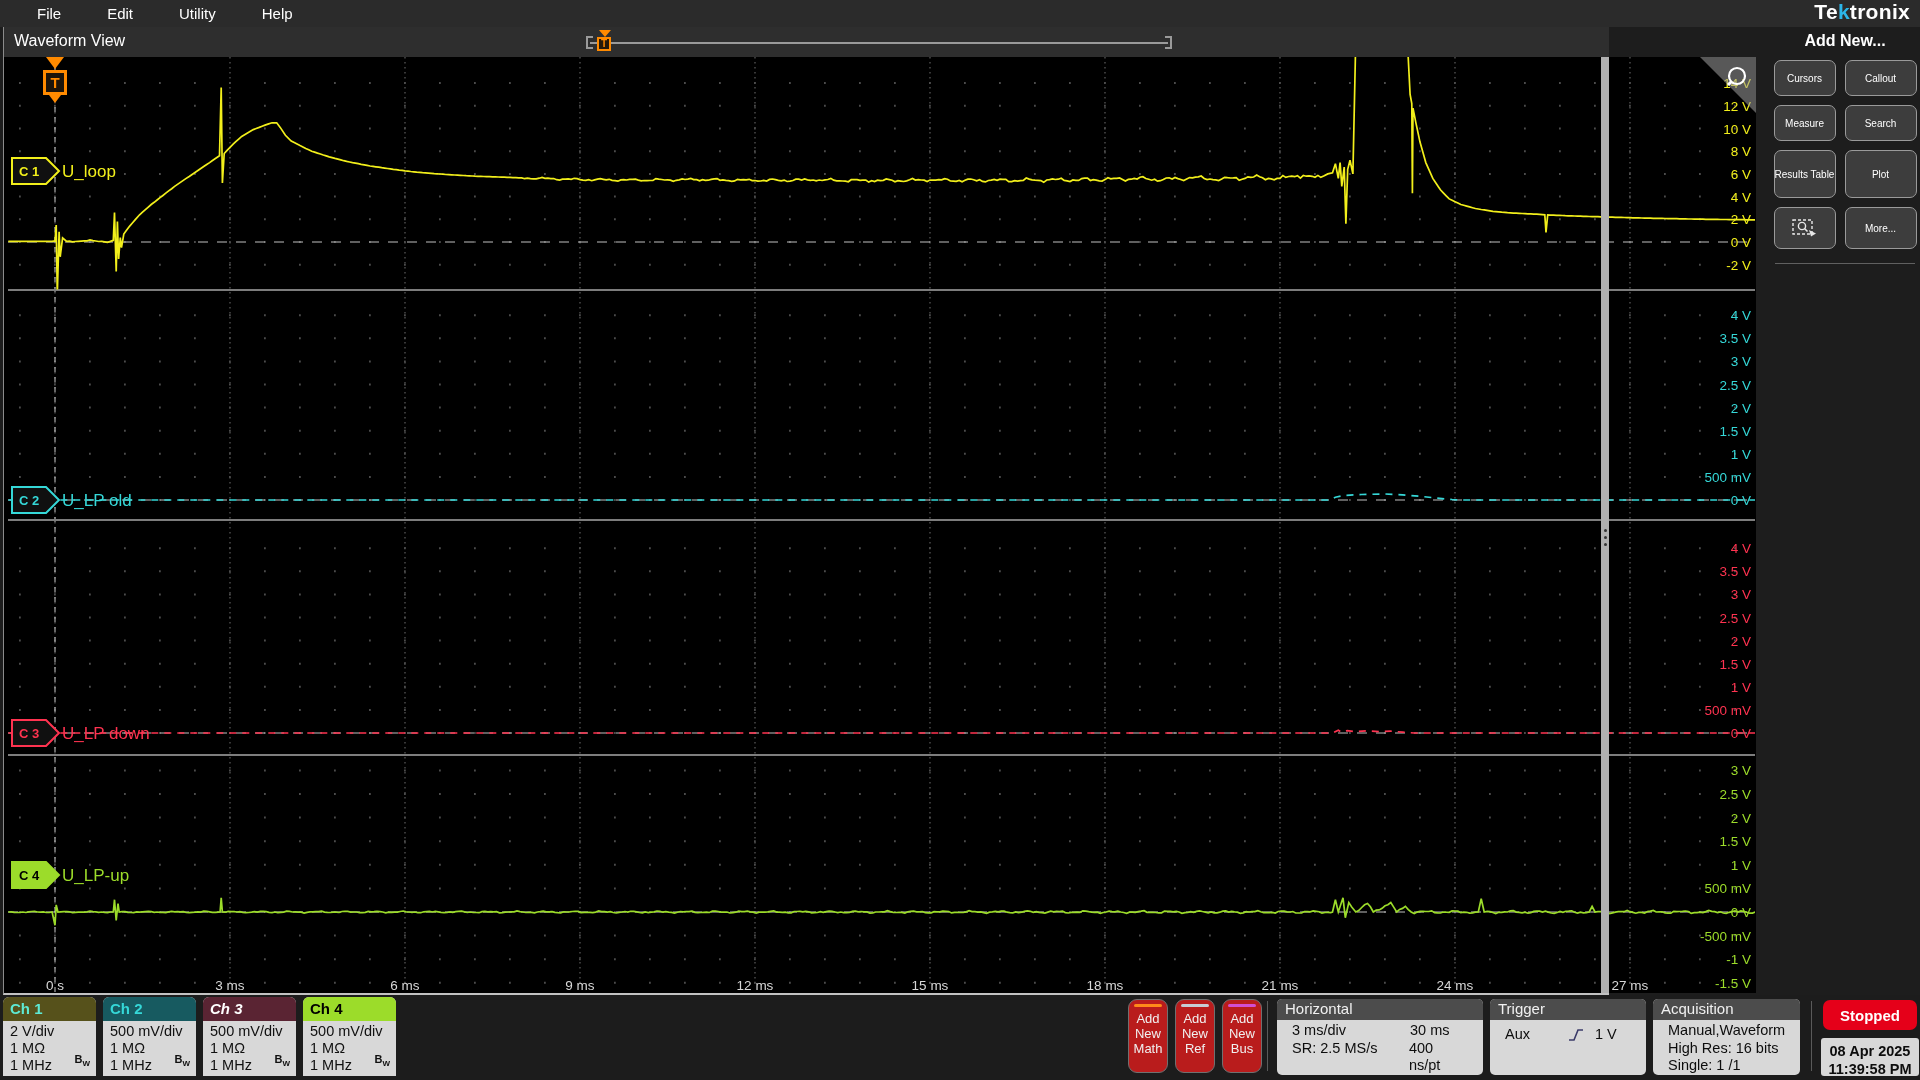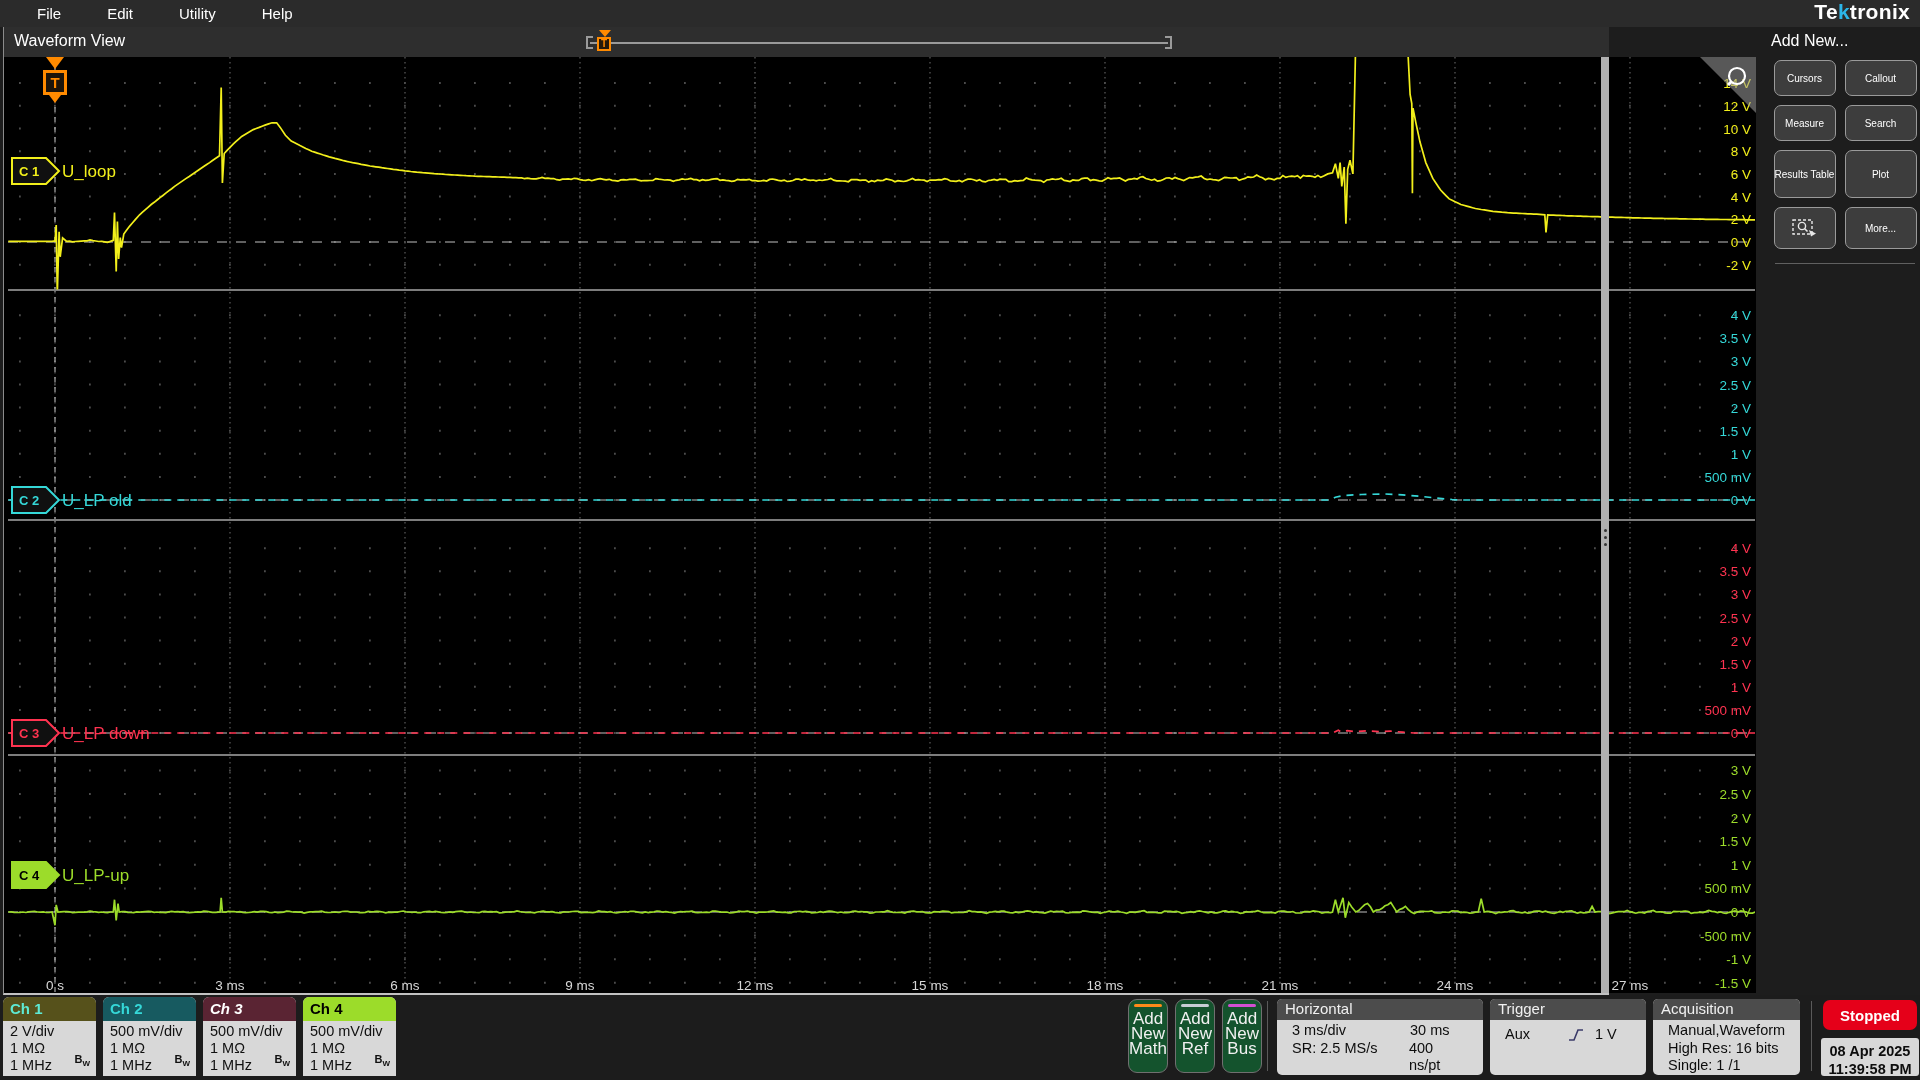--- a/index.html
+++ b/index.html
@@ -32,36 +32,36 @@
   .trig-marker .tri{width:0;height:0;margin:0 auto;border-left:9px solid transparent;border-right:9px solid transparent;border-top:12px solid #ff8a00}
   .trig-marker .box{width:24px;height:25px;margin:1px auto 0;border:3px solid #ff8a00;background:#1c140a;color:#ff8a00;
                     font-size:15px;font-weight:bold;line-height:20px;box-sizing:border-box}
   .trig-marker .tri2{width:0;height:0;margin:0 auto;border-left:6px solid transparent;border-right:6px solid transparent;border-top:8px solid #ff8a00}
   .corner-zoom{position:absolute;right:0;top:0;width:56px;height:56px;z-index:7;
                clip-path:polygon(0 0,100% 0,100% 100%);background:rgba(160,160,160,.55)}
   .vstrip{position:absolute;right:0;top:30px;width:8px;height:936px;background:#b0b0b0}
   .vstrip .dot{position:absolute;left:2.5px;width:3px;height:3px;border-radius:50%;background:#333}
   
   .sidebar{position:absolute;left:1771px;top:30px;width:148px}
-  .sb-title{text-align:left;color:#fff;font-weight:normal;font-size:16px;margin:2px 0 10px}
+  .sb-title{text-align:center;color:#fff;font-weight:bold;font-size:16px;margin:2px 0 10px}
   .sb-grid{display:grid;grid-template-columns:62px 72px;gap:9px;justify-content:center}
   .sb-btn{background:#3d3d3d;border:1px solid #9a9a9a;border-radius:7px;color:#ffffff;font-size:10px;
           display:flex;align-items:center;justify-content:center;text-align:right;line-height:17px;cursor:default}
   .sb-div{height:1px;background:#606060;margin:14px 4px 0}
   
   .footer{position:absolute;left:0;top:995px;width:1920px;height:85px;background:#1c1c1c}
   .ch-cards{position:absolute;left:3px;top:2px;display:flex;gap:7px}
   .ch-card{width:93px;height:79px;border-radius:6px 6px 0 0;overflow:hidden;background:#d8d8d8;cursor:default}
   .ch-head{height:24px;font-size:15px;font-weight:bold;padding:3px 0 0 7px;box-sizing:border-box}
   .ch-body{position:relative;height:55px;padding:2px 0 0 7px;font-size:14.5px;color:#101010;line-height:17px;box-sizing:border-box}
   .bw{position:absolute;right:6px;bottom:4px;font-size:11px;font-weight:bold;color:#101010}
   .bw sub{font-size:8px}
   .add-btns{position:absolute;left:1128px;top:4px;display:flex;gap:7px}
-  .add-btn{width:40px;height:74px;background:#14532d;border:1px solid #707070;border-radius:9px;box-sizing:border-box;
-           color:#f0f0f0;font-size:17px;text-align:center;padding-top:2px;cursor:default}
+  .add-btn{width:40px;height:74px;background:#b91c1c;border:1px solid #707070;border-radius:9px;box-sizing:border-box;
+           color:#f0f0f0;font-size:13px;text-align:center;padding-top:2px;cursor:default}
   .add-btn .accent{height:3px;border-radius:2px;margin:2px 5px 4px}
   .add-btn div.l{line-height:15px}
   .vdiv{position:absolute;top:6px;width:1px;height:70px;background:#5a5a5a}
   .panel{position:absolute;top:4px;height:76px;background:#d8d8d8;border-radius:5px;overflow:hidden;cursor:default}
   .panel-head{height:21px;background:#4c4c4c;color:#f0f0f0;font-size:15px;padding:1px 0 0 8px;box-sizing:border-box}
   .panel-body{font-size:14.5px;color:#0d0d0d;padding:2px 15px;line-height:17.5px}
   .hrow{display:flex}
   .hcol1{width:118px}
   .t-ico{display:inline-block;width:13px;height:13px;background:#ff8a00;color:#1a1a1a;font-size:10px;font-weight:bold;
          text-align:center;line-height:13px;border-radius:2px;margin-right:5px;vertical-align:-1px}

